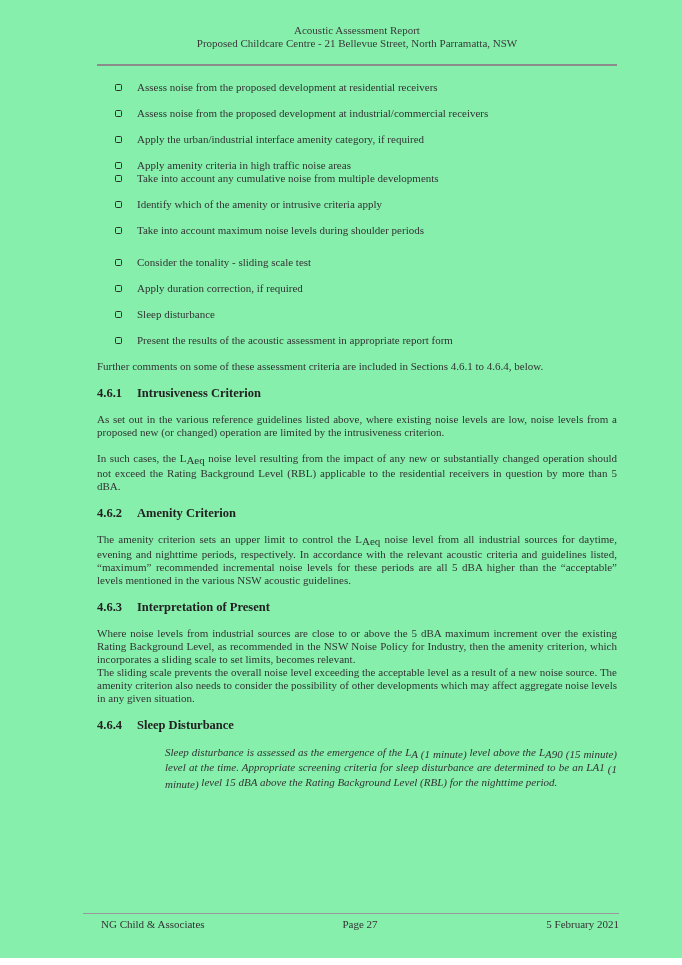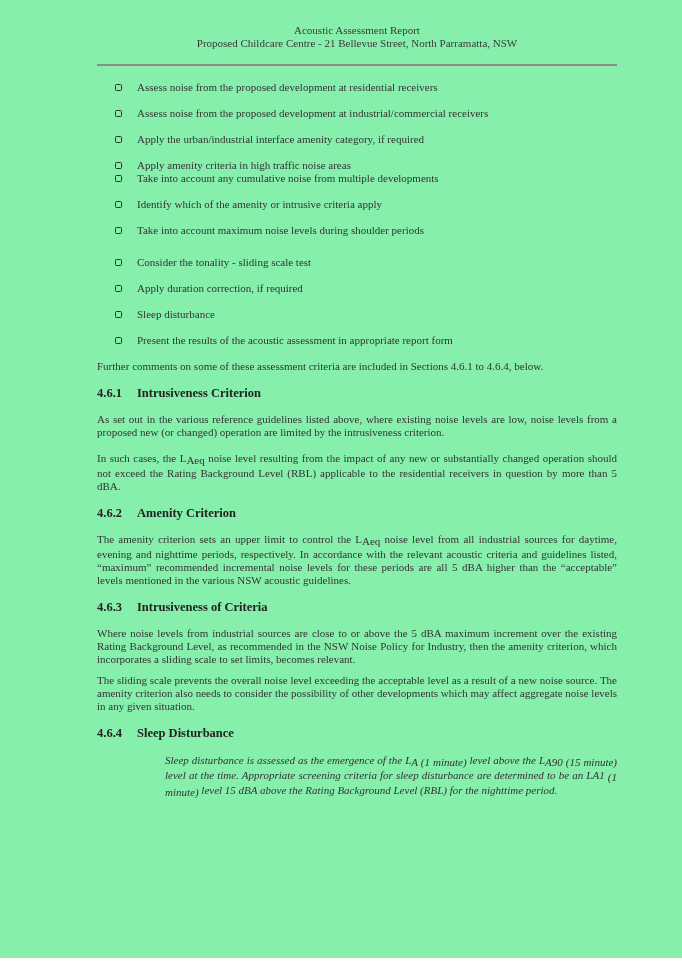--- a/index.html
+++ b/index.html
@@ -48,21 +48,21 @@
   }
   .check-item .txt { margin-left: 15px; }
 
   
   .para {
     font-size: 11px;
     line-height: 13px;
     text-align: justify;
     margin: 0 0 13px 0;
   }
-  .para.no-gap { margin-bottom: 8px; }
+  .para.no-gap { margin-bottom: 0; }
 
   
   .sec-heading {
     display: flex;
     font-size: 12.5px;
     font-weight: bold;
     color: #222222;
     line-height: 15px;
     margin: 12px 0 12px 0;
   }
@@ -169,26 +169,31 @@
     <p class="para"><span>In such cases, the L</span><span class="sub">Aeq</span><span> noise level resulting from the impact of any new or substantially changed operation should not exceed the Rating Background Level (RBL) applicable to the residential receivers in question by more than 5 dBA.</span></p>
 
     <div class="sec-heading">
       <span class="h-num">4.6.2</span>
         <span>Amenity Criterion</span>
     </div>
     <p class="para"><span>The amenity criterion sets an upper limit to control the L</span><span class="sub">Aeq</span><span> noise level from all industrial sources for daytime, evening and nighttime periods, respectively. In accordance with the relevant acoustic criteria and guidelines listed, “maximum” recommended incremental noise levels for these periods are all 5 dBA higher than the “acceptable” levels mentioned in the various NSW acoustic guidelines.</span></p>
 
     <div class="sec-heading">
       <span class="h-num">4.6.3</span>
-        <span>Intrusiveness of Criteria</span>
+        <span>Interpretation of Present</span>
     </div>
     <p class="para no-gap">Where noise levels from industrial sources are close to or above the 5 dBA maximum increment over the existing Rating Background Level, as recommended in the NSW Noise Policy for Industry, then the amenity criterion, which incorporates a sliding scale to set limits, becomes relevant.</p>
     <p class="para">The sliding scale prevents the overall noise level exceeding the acceptable level as a result of a new noise source. The amenity criterion also needs to consider the possibility of other developments which may affect aggregate noise levels in any given situation.</p>
 
     <div class="sec-heading">
       <span class="h-num">4.6.4</span>
         <span>Sleep Disturbance</span>
     </div>
     <p class="quote"><span>Sleep disturbance is assessed as the emergence of the L</span><span class="sub">A (1 minute)</span><span> level above the L</span><span class="sub">A90 (15 minute)</span><span> level at the time. Appropriate screening criteria for sleep disturbance are determined to be an LA1 </span><span class="sub">(1 minute)</span><span> level 15 dBA above the Rating Background Level (RBL) for the nighttime period.</span></p>
 
   </div>
 
+  <div class="doc-footer">
+    <span class="f-left">NG Child &amp; Associates</span>
+    <span class="f-center">Page 27</span>
+    <span class="f-right">5 February 2021</span>
+  </div>
 </div>
 
 </body></html>

